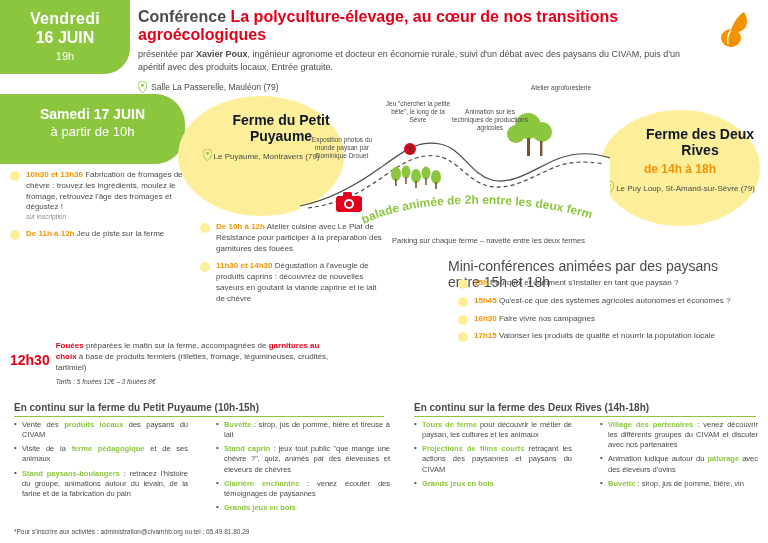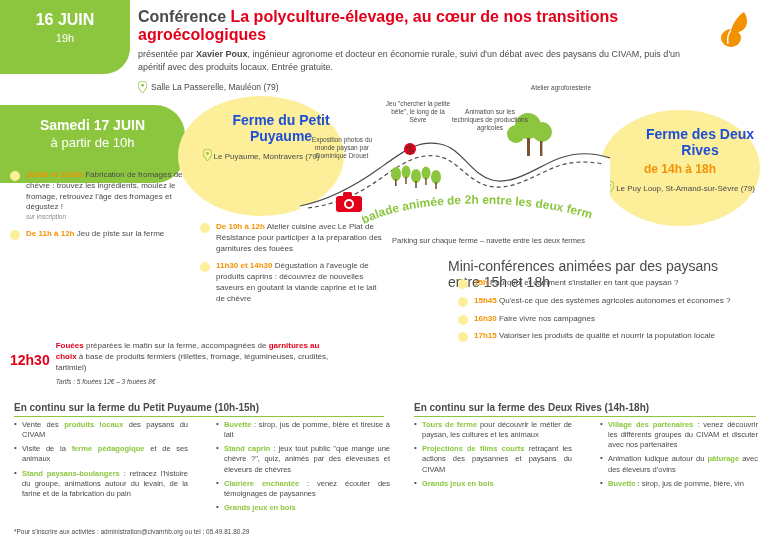--- a/index.html
+++ b/index.html
@@ -25,21 +25,21 @@
   #friday-block {
     left: 0; top: 0; width: 130px; height: 74px;
     border-bottom-right-radius: 26px;
     padding-top: 10px;
   }
   #friday-block .d1 { font-size: 16px; font-weight: bold; letter-spacing:.3px; }
   #friday-block .d2 { font-size: 16px; font-weight: bold; margin-top:1px;}
   #friday-block .d3 { font-size: 11px; margin-top: 3px; }
 
   #saturday-block {
-    left: 0; top: 105px; width: 185px; height: 78px;
+    left: 0; top: 94px; width: 185px; height: 70px;
     border-top-right-radius: 30px;
     border-bottom-right-radius: 30px;
     padding-top: 12px;
   }
   #saturday-block .s1 { font-size: 14px; font-weight: bold; }
   #saturday-block .s2 { font-size: 13px; margin-top: 2px; }
 
   
   #conf {
     position: absolute; left: 138px; top: 8px; width: 560px;
@@ -61,21 +61,21 @@
   
   #logo { position:absolute; right:12px; top:8px; width:42px; height:42px; }
 
   
   .bubble {
     position:absolute; background:#fdef9a; border-radius:50%;
     text-align:center; color:#4a4a48;
   }
   #bubble-left { left:178px; top:96px; width:166px; height:120px; }
   #bubble-right { left:600px; top:110px; width:160px; height:116px; }
-  .bubble .b-name { color:#1d4ed8; font-weight:bold; font-size:14px; line-height:1.15;margin-left:40px; }
+  .bubble .b-name { color:#0f172a; font-weight:bold; font-size:14px; line-height:1.15;margin-left:40px; }
   .bubble .b-hours { color:#f39200; font-weight:bold; font-size:12px; margin-top:4px; }
   .bubble .b-loc { font-size:8px; margin-top:5px; line-height:1.3; }
   .bubble .b-loc .pin { vertical-align:-2px; margin-right:2px; }
   #bubble-left .b-inner { padding-top:16px; }
   #bubble-right .b-inner { padding-top:16px; }
 
   
   #landscape { position:absolute; left:300px; top:88px; width:310px; height:150px; }
   .land-label { position:absolute; font-size:6.5px; color:#4a4a48; text-align:center; line-height:1.25; }
   #lbl-photo { left:2px; top:48px; width:80px; }
@@ -141,20 +141,21 @@
   #footnote {
     position:absolute; left:14px; top:528px; font-size:6.5px; color:#4a4a48;
   }
 </style>
 </head>
 <body>
 
 <div class="page">
 
   <div class="green-block" id="friday-block">
+    <div class="d1">Vendredi</div>
     <div class="d2">16 JUIN</div>
     <div class="d3">19h</div>
   </div>
 
   <div class="green-block" id="saturday-block">
     <div class="s1">Samedi 17 JUIN</div>
     <div class="s2">à partir de 10h</div>
   </div>
 
   <div id="logo">

